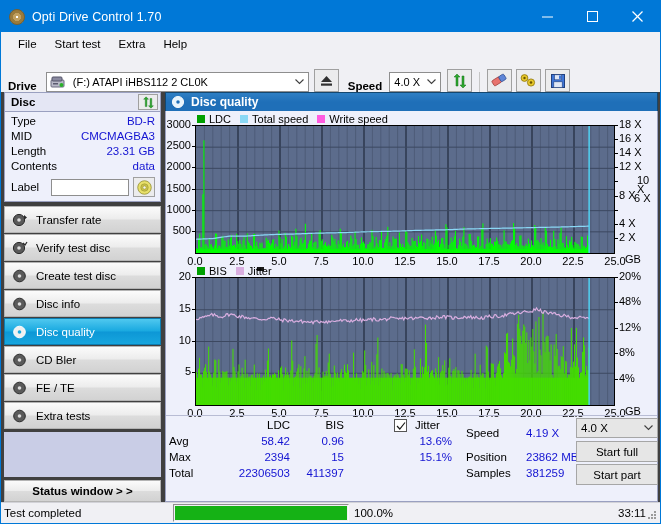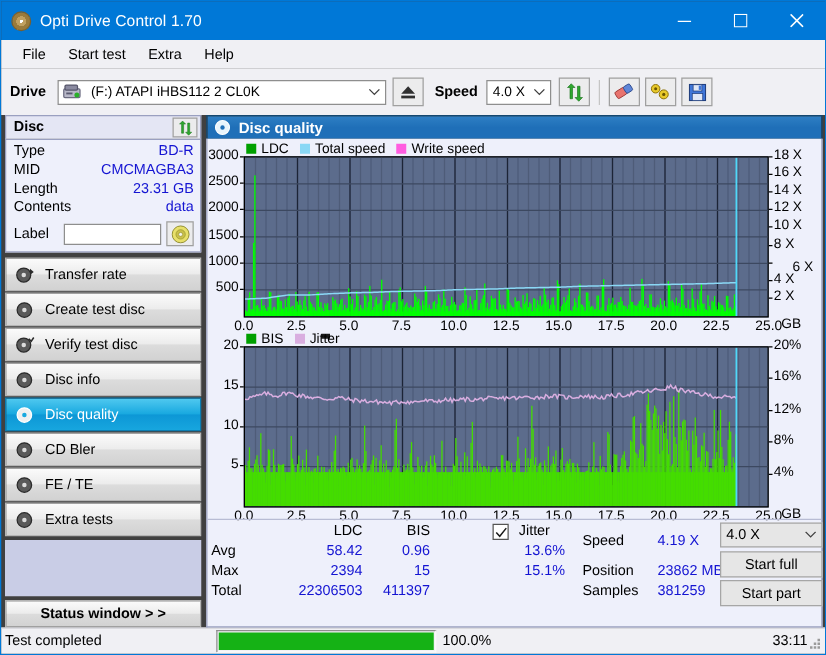--- a/index.html
+++ b/index.html
@@ -34,21 +34,21 @@
   }
   .wbtn svg{display:block;}
   
   .menubar{
     height:23px;background:#f0f0f4;display:flex;align-items:center;
     padding-left:8px;flex:0 0 auto;
   }
   .menubar .mi{padding:3px 9px;font-size:11.5px;color:#000;}
   
   .toolbar{
-    height:37px;background:#f0f0f4;display:flex;align-items:center;
+    height:37px;background:#f0f0f4;display:flex;align-items:flex-end;
     padding:0 7px;flex:0 0 auto;gap:0;
   }
   .tb-label{font-weight:bold;font-size:11.5px;margin-right:9px;}
   .combo{
     height:20px;background:#fff;border:1px solid #8e8e8e;
     display:flex;align-items:center;box-sizing:border-box;
     font-size:11px;
   }
   .combo .txt{flex:1 1 auto;padding-left:4px;white-space:nowrap;overflow:hidden;}
   .combo .arrow{
@@ -329,35 +329,35 @@
                 <circle cx="7" cy="8" r="5.6" fill="#5a5a5a" stroke="#2a2a2a"></circle>
                 <circle cx="7" cy="8" r="1.8" fill="#dcdcdc"></circle>
                 <path d="M12 3 l3 2.5 -3 2.5 z" fill="#2a2a2a"></path>
               </svg>
           </span>
           <span>Transfer rate</span>
         </div>
         <div class="navitem">
           <span class="nico">
             <svg width="16" height="16" viewBox="0 0 16 16">
-                <circle cx="7.5" cy="8" r="5.8" fill="#5a5a5a" stroke="#2a2a2a"></circle>
-                <circle cx="7.5" cy="8" r="1.8" fill="#dcdcdc"></circle>
-              </svg>
-          </span>
-          <span>Create test disc</span>
-        </div>
-        <div class="navitem">
-          <span class="nico">
-            <svg width="16" height="16" viewBox="0 0 16 16">
                 <circle cx="7" cy="8" r="5.6" fill="#5a5a5a" stroke="#2a2a2a"></circle>
                 <circle cx="7" cy="8" r="1.8" fill="#dcdcdc"></circle>
                 <path d="M11 3 l2 2 2-3" stroke="#2a2a2a" stroke-width="1.2" fill="none"></path>
               </svg>
           </span>
           <span>Verify test disc</span>
+        </div>
+        <div class="navitem">
+          <span class="nico">
+            <svg width="16" height="16" viewBox="0 0 16 16">
+                <circle cx="7.5" cy="8" r="5.8" fill="#5a5a5a" stroke="#2a2a2a"></circle>
+                <circle cx="7.5" cy="8" r="1.8" fill="#dcdcdc"></circle>
+              </svg>
+          </span>
+          <span>Create test disc</span>
         </div>
         <div class="navitem">
           <span class="nico">
             <svg width="16" height="16" viewBox="0 0 16 16">
                 <circle cx="7.5" cy="8" r="5.8" fill="#5a5a5a" stroke="#2a2a2a"></circle>
                 <circle cx="7.5" cy="8" r="1.8" fill="#dcdcdc"></circle>
               </svg>
           </span>
           <span>Disc info</span>
         </div>
@@ -1066,25 +1066,25 @@
               <div class="ylab" style="left: 0px; width: 25px; top: 114.833px;">500</div>
               <div class="tick" style="left: 26px; top: 119.833px; width: 3px; height: 1px;"></div>
               <div class="ylabR" style="left: 453px; top: 9px;">18 X</div>
               <div class="tick" style="left: 449px; top: 14px; width: 3px; height: 1px;"></div>
               <div class="ylabR" style="left: 453px; top: 23.1111px;">16 X</div>
               <div class="tick" style="left: 449px; top: 28.1111px; width: 3px; height: 1px;"></div>
               <div class="ylabR" style="left: 453px; top: 37.2222px;">14 X</div>
               <div class="tick" style="left: 449px; top: 42.2222px; width: 3px; height: 1px;"></div>
               <div class="ylabR" style="left: 453px; top: 51.3333px;">12 X</div>
               <div class="tick" style="left: 449px; top: 56.3333px; width: 3px; height: 1px;"></div>
-              <div class="ylabR" style="left: 453px; top: 65.4444px;">10 X</div>
+              <div class="ylabR" style="left: 471px; top: 65.4444px;">10 X</div>
               <div class="tick" style="left: 449px; top: 70.4444px; width: 3px; height: 1px;"></div>
               <div class="ylabR" style="left: 453px; top: 79.5556px;">8 X</div>
               <div class="tick" style="left: 449px; top: 84.5556px; width: 3px; height: 1px;"></div>
-              <div class="ylabR" style="left: 453px; top: 99px; padding-left: 15px;">6 X</div>
+              <div class="ylabR" style="left: 453px; top: 83px; padding-left: 15px;">6 X</div>
               <div class="tick" style="left: 449px; top: 98.6667px; width: 3px; height: 1px;"></div>
               <div class="ylabR" style="left: 453px; top: 107.778px;">4 X</div>
               <div class="tick" style="left: 449px; top: 112.778px; width: 3px; height: 1px;"></div>
               <div class="ylabR" style="left: 453px; top: 121.889px;">2 X</div>
               <div class="tick" style="left: 449px; top: 126.889px; width: 3px; height: 1px;"></div>
               <div class="xlab" style="left: 9px; width: 40px; top: 144px;">0.0</div>
               <div class="xlab" style="left: 51px; width: 40px; top: 144px;">2.5</div>
               <div class="xlab" style="left: 93px; width: 40px; top: 144px;">5.0</div>
               <div class="xlab" style="left: 135px; width: 40px; top: 144px;">7.5</div>
               <div class="xlab" style="left: 177px; width: 40px; top: 144px;">10.0</div>
@@ -1759,21 +1759,21 @@
               <div class="ylab" style="left: 0px; width: 25px; top: 9px;">20</div>
               <div class="tick" style="left: 26px; top: 14px; width: 3px; height: 1px;"></div>
               <div class="ylab" style="left: 0px; width: 25px; top: 40.75px;">15</div>
               <div class="tick" style="left: 26px; top: 45.75px; width: 3px; height: 1px;"></div>
               <div class="ylab" style="left: 0px; width: 25px; top: 72.5px;">10</div>
               <div class="tick" style="left: 26px; top: 77.5px; width: 3px; height: 1px;"></div>
               <div class="ylab" style="left: 0px; width: 25px; top: 104.25px;">5</div>
               <div class="tick" style="left: 26px; top: 109.25px; width: 3px; height: 1px;"></div>
               <div class="ylabR" style="left: 453px; top: 9px;">20%</div>
               <div class="tick" style="left: 449px; top: 14px; width: 3px; height: 1px;"></div>
-              <div class="ylabR" style="left: 453px; top: 34.4px;">16%</div>
+              <div class="ylabR" style="left: 453px; top: 34.4px;">48%</div>
               <div class="tick" style="left: 449px; top: 39.4px; width: 3px; height: 1px;"></div>
               <div class="ylabR" style="left: 453px; top: 59.8px;">12%</div>
               <div class="tick" style="left: 449px; top: 64.8px; width: 3px; height: 1px;"></div>
               <div class="ylabR" style="left: 453px; top: 85.2px;">8%</div>
               <div class="tick" style="left: 449px; top: 90.2px; width: 3px; height: 1px;"></div>
               <div class="ylabR" style="left: 453px; top: 110.6px;">4%</div>
               <div class="tick" style="left: 449px; top: 115.6px; width: 3px; height: 1px;"></div>
               <div class="xlab" style="left: 9px; width: 40px; top: 144px;">0.0</div>
               <div class="xlab" style="left: 51px; width: 40px; top: 144px;">2.5</div>
               <div class="xlab" style="left: 93px; width: 40px; top: 144px;">5.0</div>

